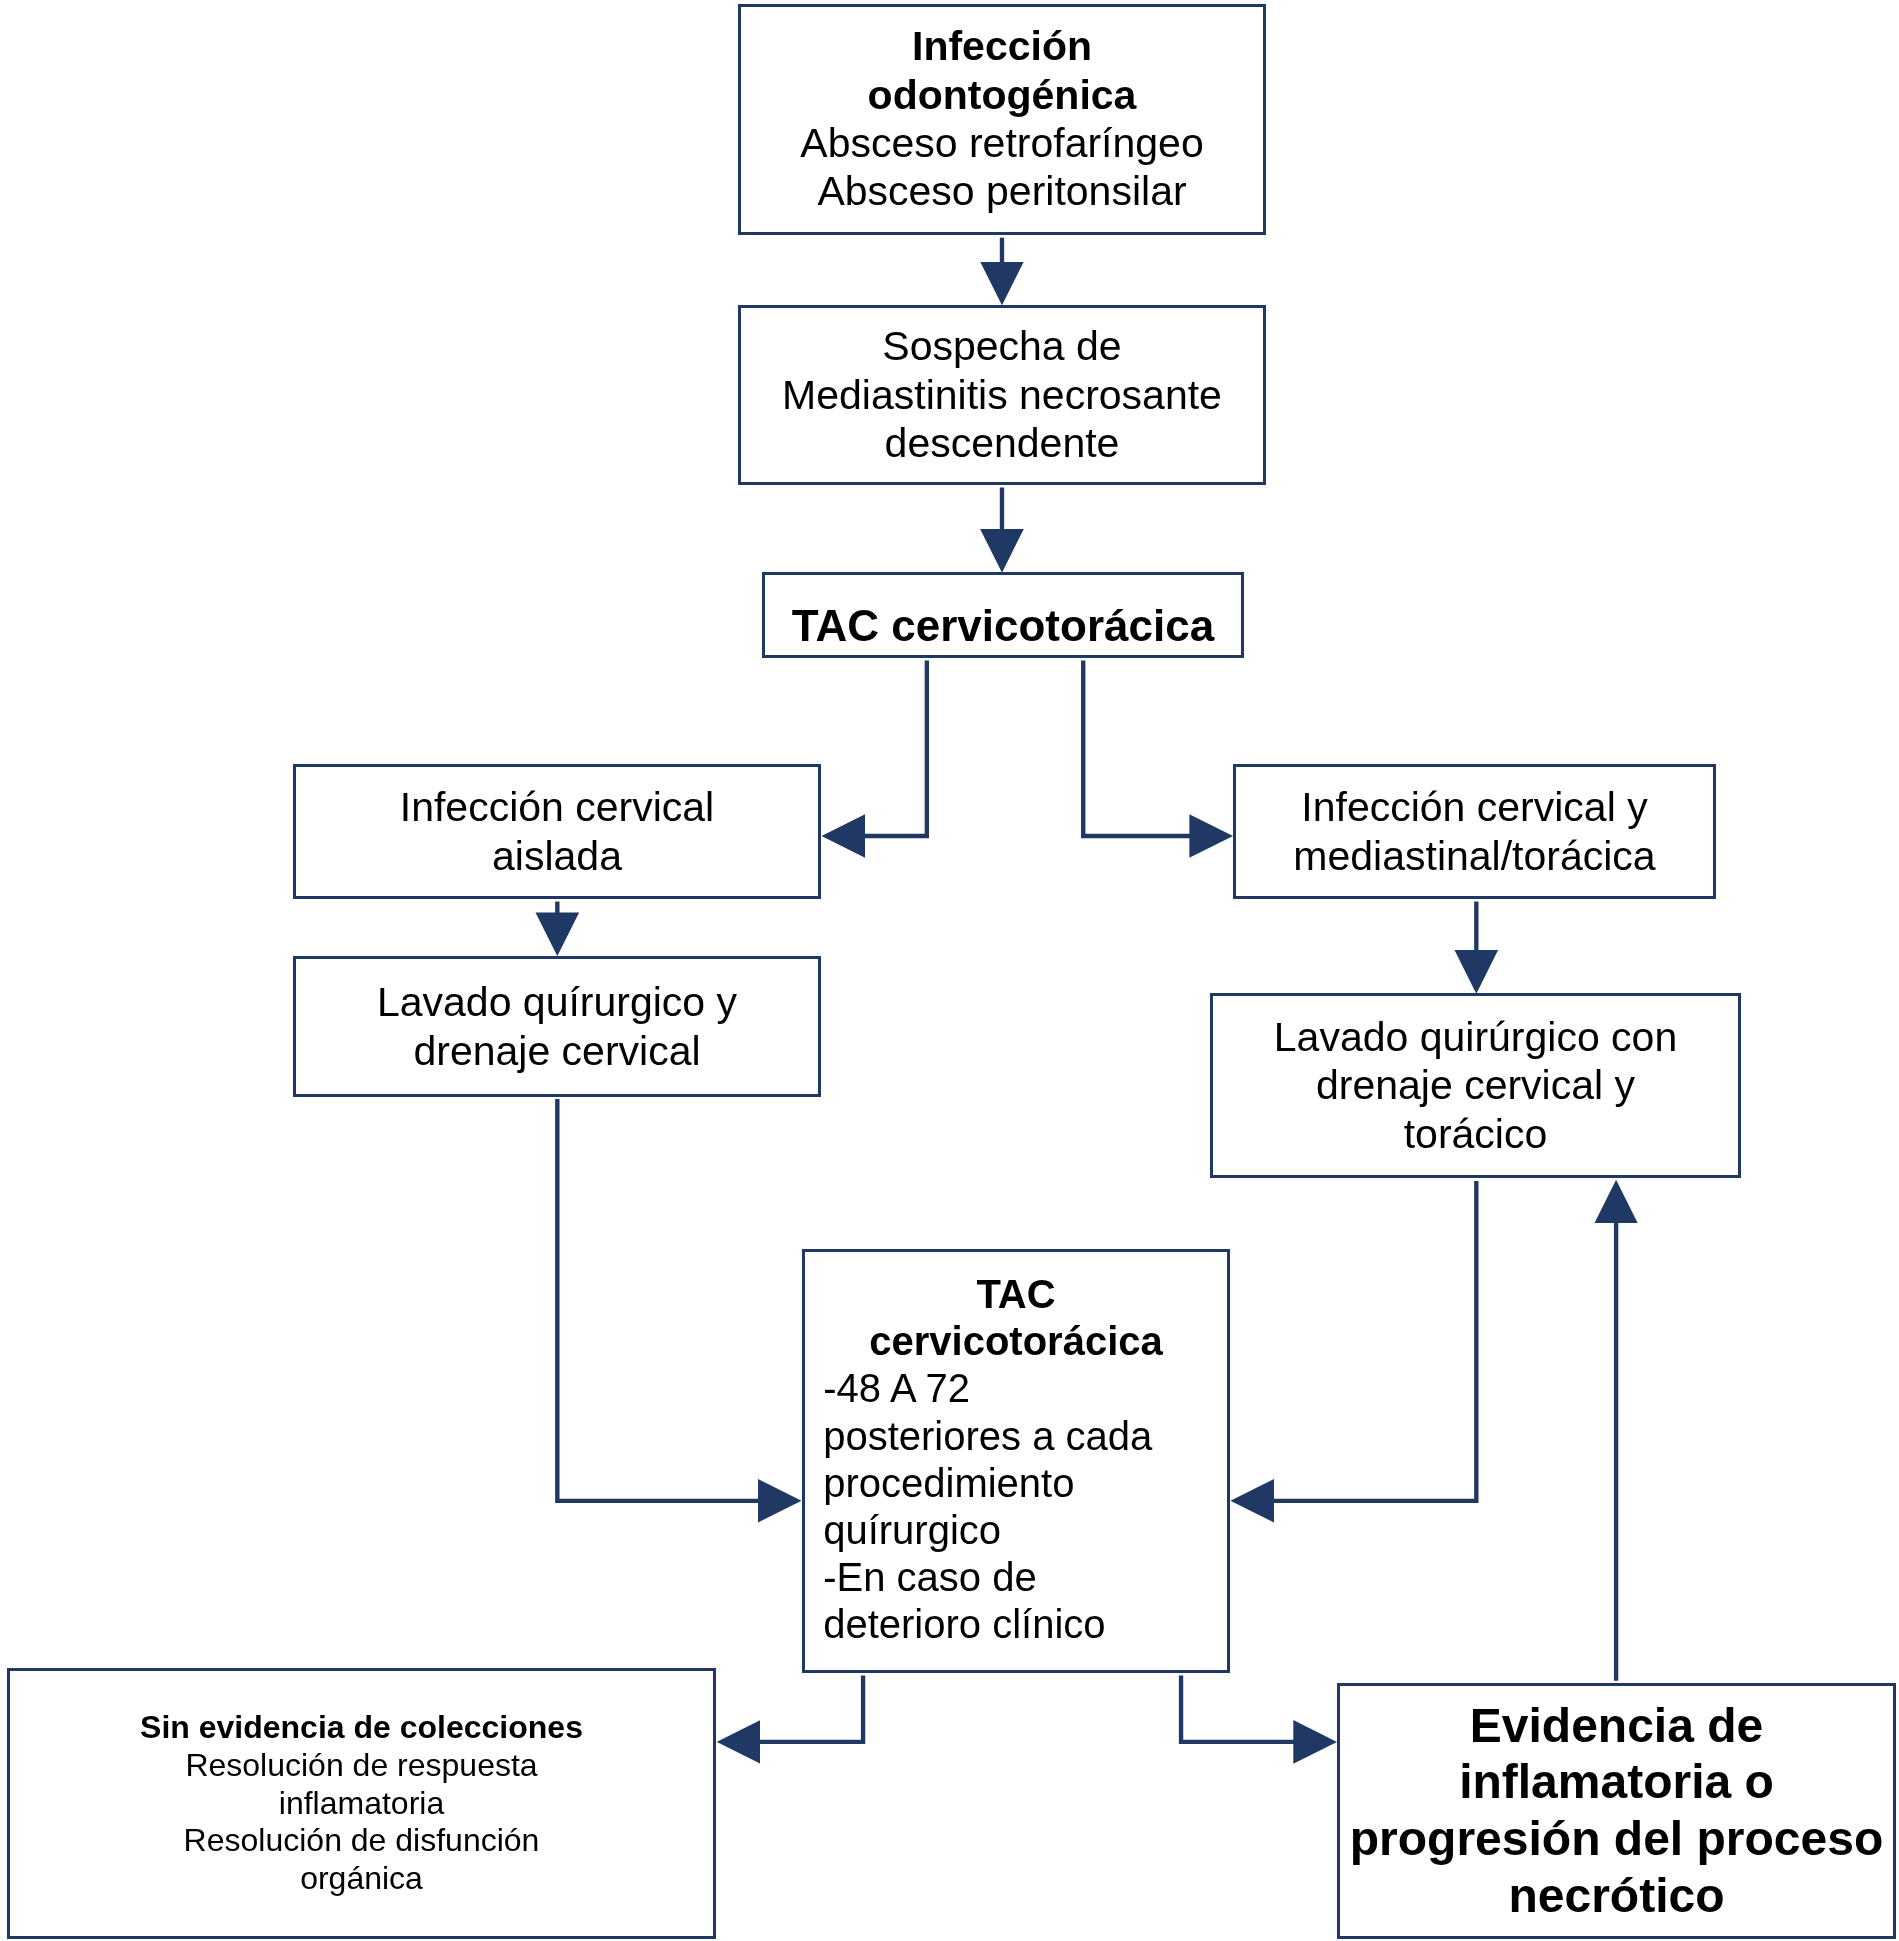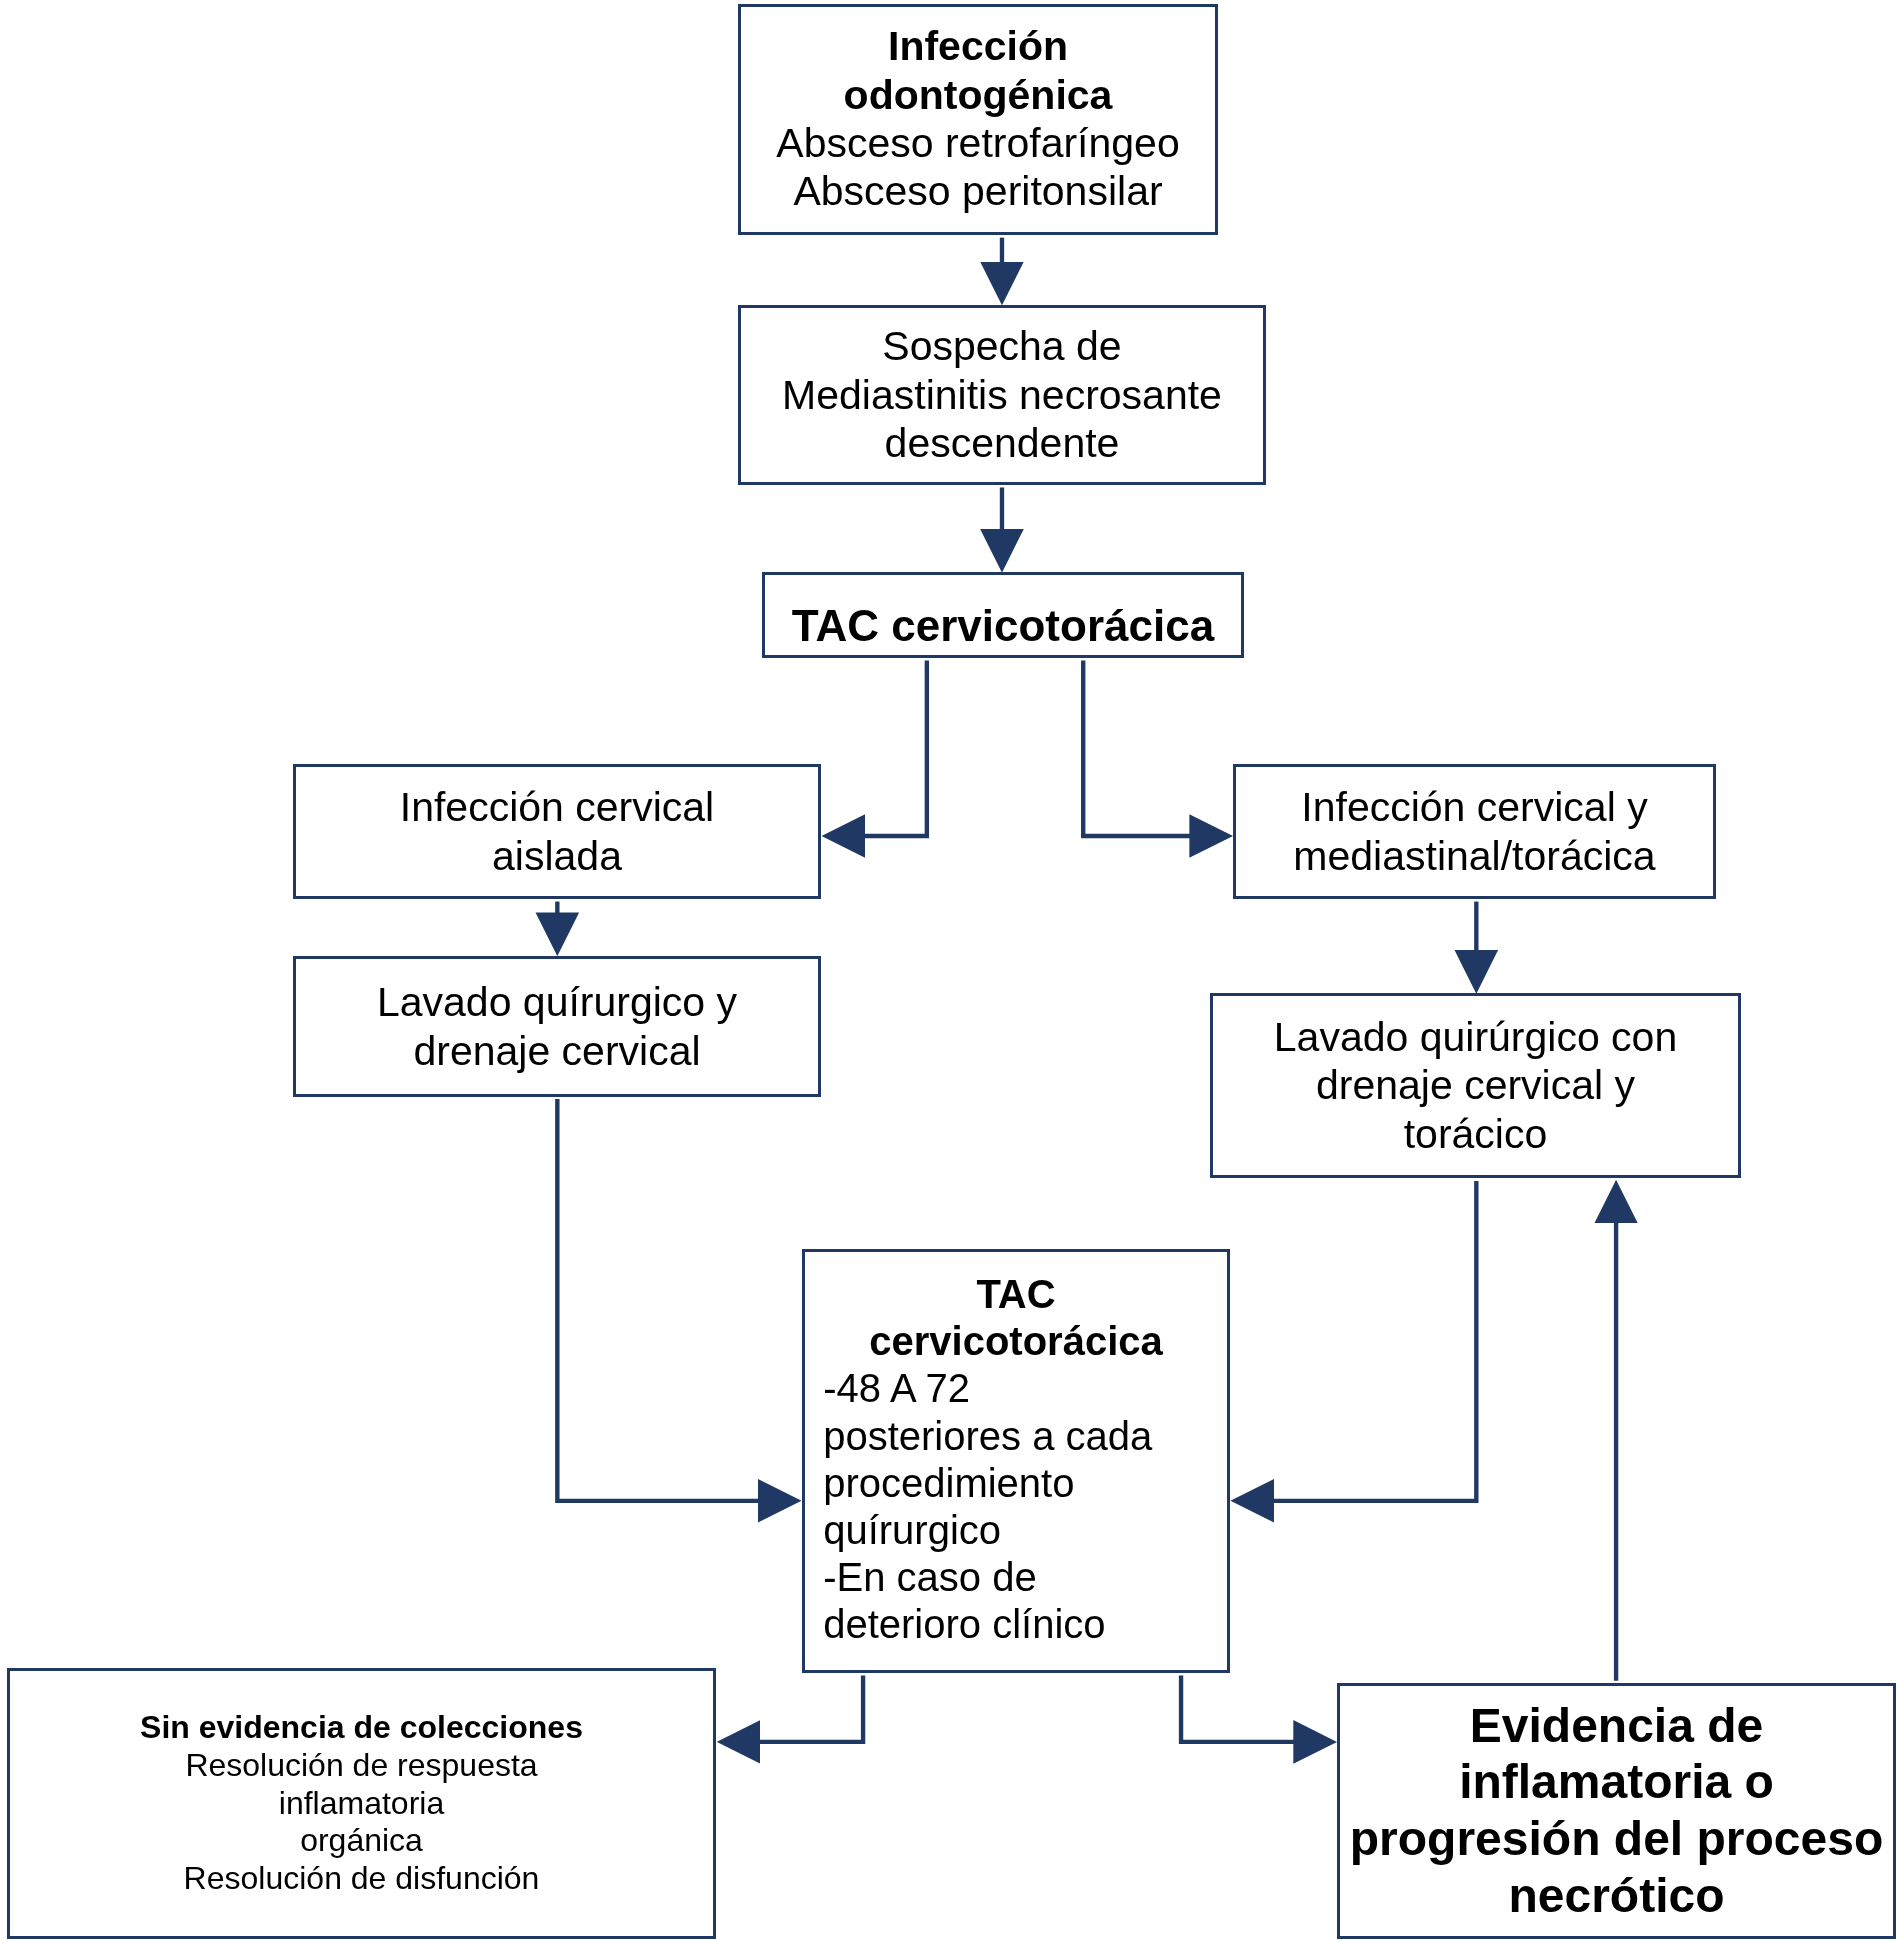--- a/index.html
+++ b/index.html
@@ -45,21 +45,21 @@
     text-align: center;
     white-space: nowrap;
   }
   .node .line.bold {
     font-weight: bold;
   }
   .node.left-body .line.body {
     text-align: left;
   }
   
-  #node-infeccion-odontogenica { left: 738px;  top: 3.5px;    width: 480px;  height: 231px; }
+  #node-infeccion-odontogenica { left: 738px;  top: 3.5px;    width: 528px;  height: 231px; }
   #node-sospecha-mediastinitis  { left: 738px;  top: 305px;  width: 528px;  height: 180px; }
   #node-tac-cervicotoracica     { left: 762px;  top: 572px;  width: 482px;  height: 86px; justify-content: flex-end;  }
   #node-infeccion-cervical-aislada { left: 293px; top: 764px; width: 528px;  height: 135px; }
   #node-lavado-cervical         { left: 293px;  top: 956px; width: 528px;  height: 141px; }
   #node-infeccion-cervical-mediastinal { left: 1233px; top: 764px; width: 483px; height: 135px; }
   #node-lavado-cervical-toracico{ left: 1210px; top: 993px; width: 531px;  height: 185px; }
   #node-tac-control             { left: 802px;  top: 1249px; width: 428px;  height: 424px; }
   #node-sin-evidencia           { left: 7px;    top: 1668px; width: 709px;  height: 271px; }
   #node-evidencia-colecciones   { left: 1337px; top: 1683px; width: 559px;  height: 256px; }
 
@@ -156,22 +156,22 @@
     <span class="line body">procedimiento</span>
     <span class="line body">quírurgico</span>
     <span class="line body">-En caso de</span>
     <span class="line body">deterioro clínico</span>
   </div>
 
   <div class="node" id="node-sin-evidencia">
     <span class="line bold">Sin evidencia de colecciones</span>
     <span class="line">Resolución de respuesta</span>
     <span class="line">inflamatoria</span>
+    <span class="line">Resolución de disfunción</span>
     <span class="line">orgánica</span>
-    <span class="line">Resolución de disfunción</span>
   </div>
 
   <div class="node" id="node-evidencia-colecciones">
     <span class="line bold">Evidencia de</span>
     <span class="line bold">inflamatoria o</span>
     <span class="line bold">progresión del proceso</span>
     <span class="line bold">necrótico</span>
   </div>
 
 </div>

